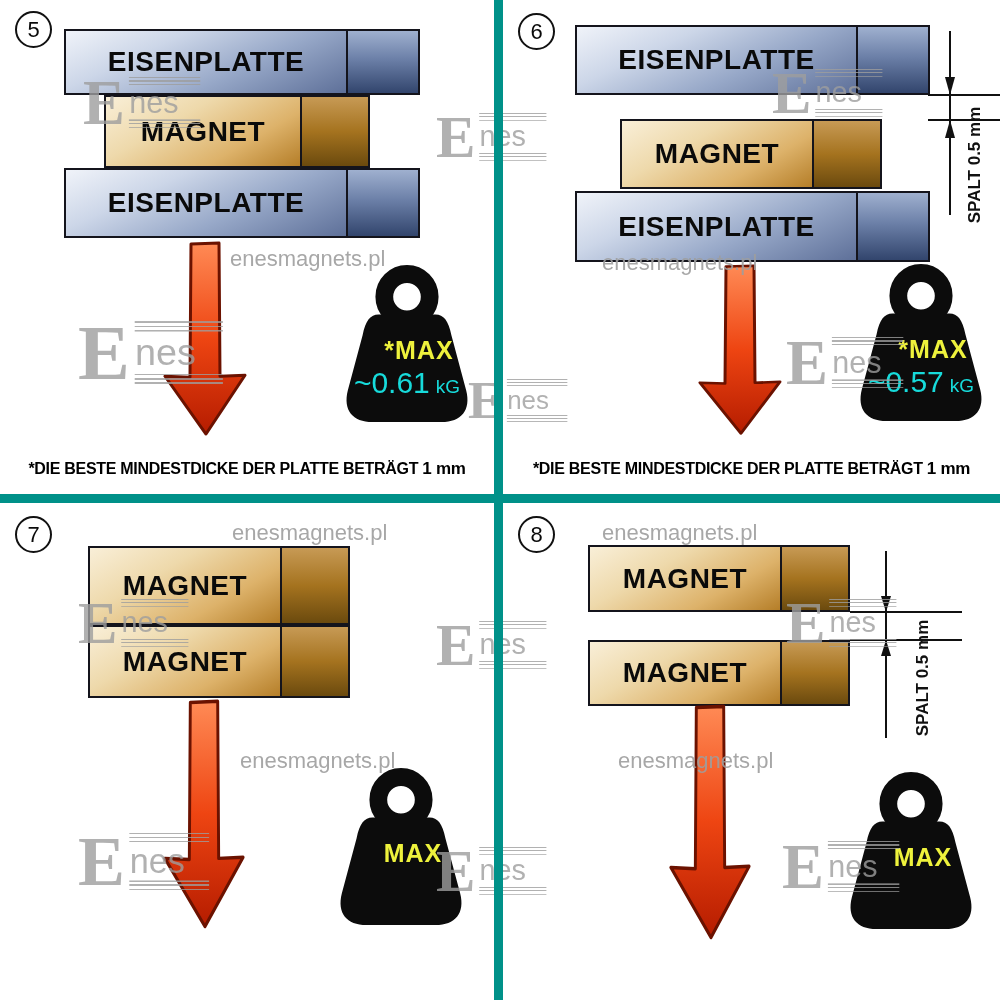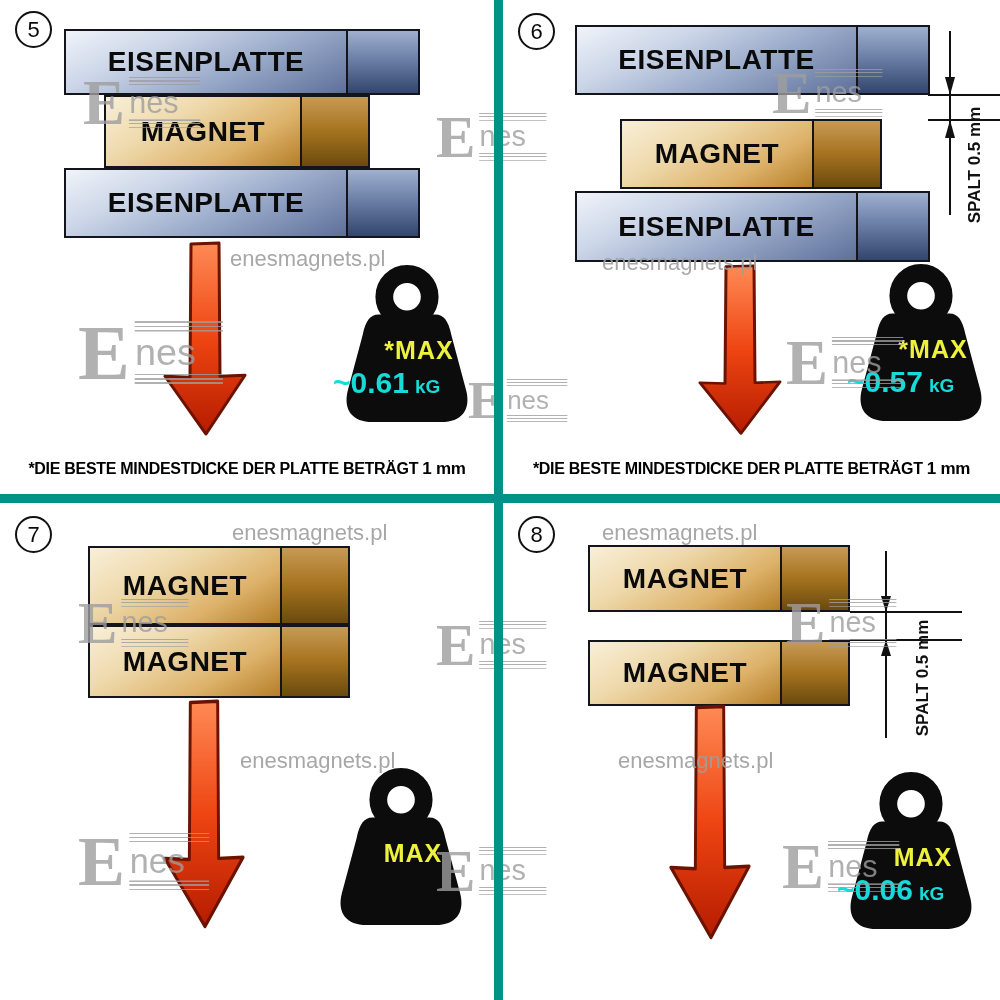--- a/index.html
+++ b/index.html
@@ -23,22 +23,22 @@
   .steel .cap  { width:70px; background:linear-gradient(180deg,#9fb0cf 0%,#6c80a8 45%,#32456d 100%); }
   .gold .face  { background:linear-gradient(150deg,#f9efd8 0%,#eed9ab 35%,#ddb26a 70%,#b57e28 100%); }
   .gold .cap   { width:66px; background:linear-gradient(180deg,#c79a55 0%,#a5731f 50%,#6b4a0e 100%); }
 
   .arrow { position:absolute; width:90px; }
 
   .weight { position:absolute; width:148px; height:168px; }
   .weight svg { position:absolute; inset:0; width:100%; height:100%; }
   .weight .wmax { position:absolute; top:72px; left:12px; width:100%; text-align:center;
                   font-weight:bold; font-size:25px; letter-spacing:1px; color:var(--max-yellow,#eef23c); }
-  .weight .wval { position:absolute; top:102px; left:0; width:100%; 
-                  font-weight:bold; font-size:30px; color:var(--value-cyan,#17dbdb); }
+  .weight .wval { position:absolute; top:102px; left:0; width:100%; text-align:center;
+                  font-weight:normal; font-size:30px; color:var(--value-cyan,#17dbdb); }
   .weight .unit { font-size:19px; margin-left:6px; }
 
   .footnote { position:absolute; left:0; width:100%; text-align:center;
               font-size:16px; font-weight:bold; letter-spacing:-0.3px; color:#000; }
   .footnote b { font-size:17px; }
 
   .spalt { position:absolute; }
   .dim { stroke:#111; stroke-width:2; }
   .spalt-text { font-size:17px; font-weight:bold; fill:#111; font-family:"Liberation Sans",sans-serif; }
 
@@ -206,23 +206,20 @@
     <svg class="arrow" style="left:163px;top:201px;height:237px;width:88px" viewBox="0 0 90 200" preserveAspectRatio="none">
       <path d="M31,3 L59,2 L60,138 L85,137 L46,197 L5,138 L30,139 Z" fill="url(#redg)" stroke="#6b1200" stroke-width="3" stroke-linejoin="round"></path>
     </svg>
 
     <div class="weight" style="left:334px;top:268px">
       <svg viewBox="0 0 150 170">
         <circle cx="75" cy="33" r="23" fill="none" stroke="#0c0c0c" stroke-width="18"></circle>
         <path d="M46,51 C38,51 33,57 30,72 L15,128 C10,148 20,160 40,160 L110,160 C130,160 140,148 135,128 L120,72 C117,57 112,51 104,51 Z" fill="#0c0c0c"></path>
       </svg>
       <div class="wmax">MAX</div>
-      <div class="wval">
-        <span>~0.06</span><span class="unit">kG</span>
-      </div>
     </div>
   </section>
 
   <div id="watermarks">
       <div class="wm-logo" style="left: 83px; top: 76px; transform: scale(0.85);">
         <span class="wm-e">E</span>
         <span class="wm-col">
           <span class="wm-lines"></span>
           <span class="wm-nes">nes</span>
           <span class="wm-lines"></span>

